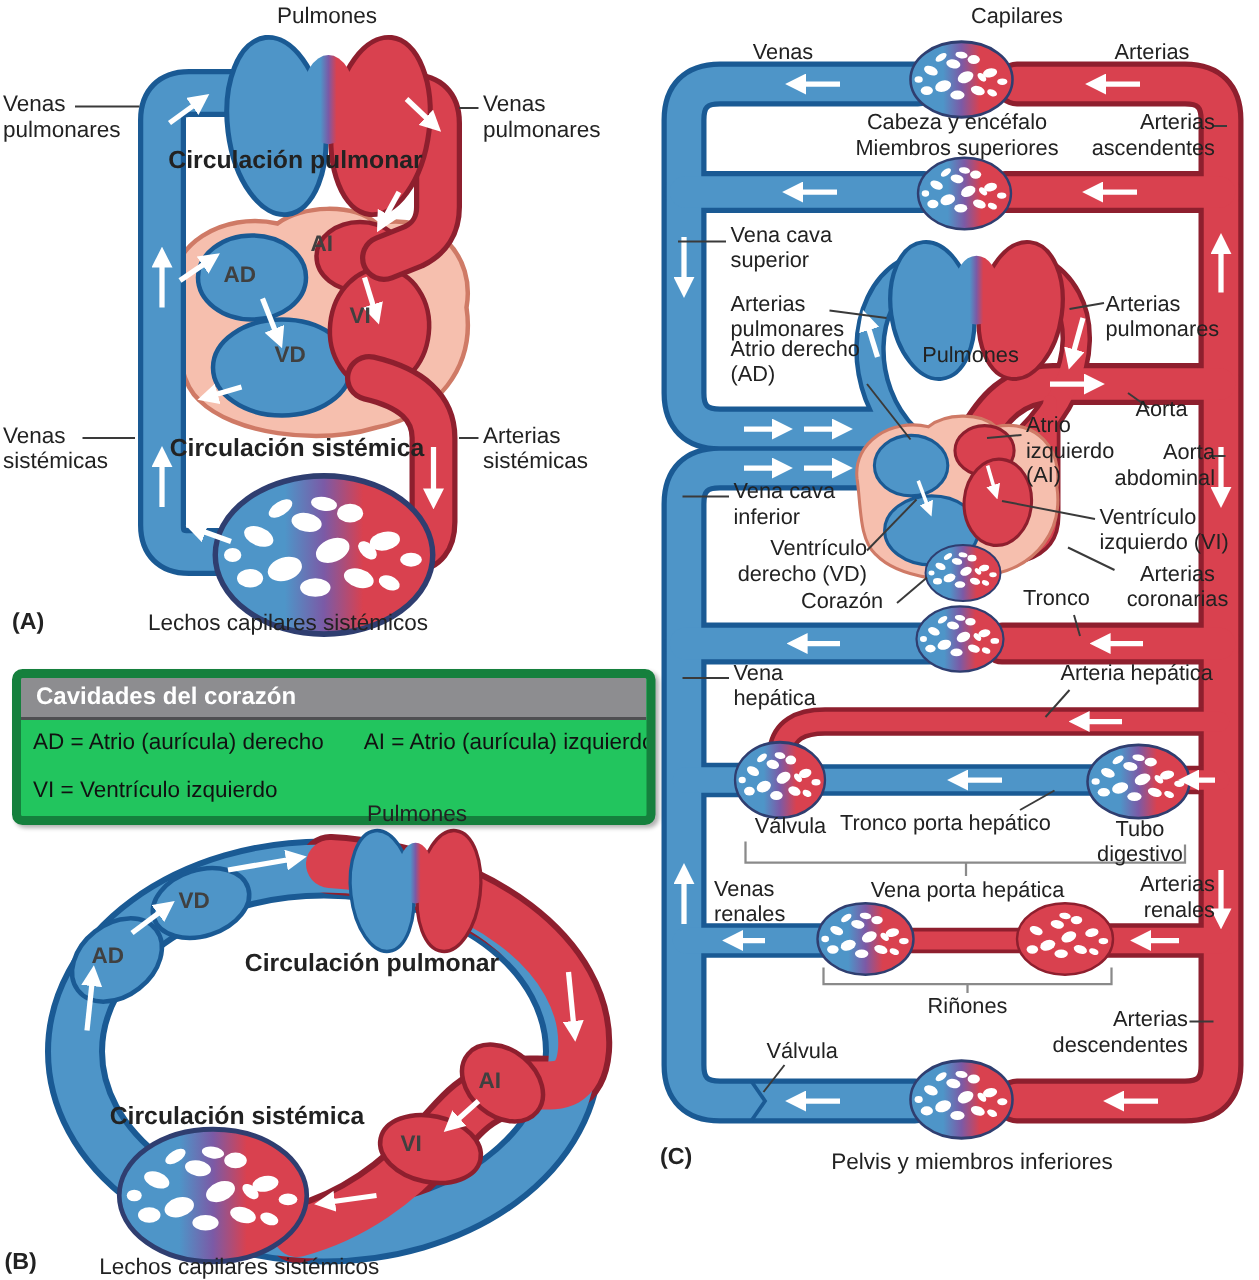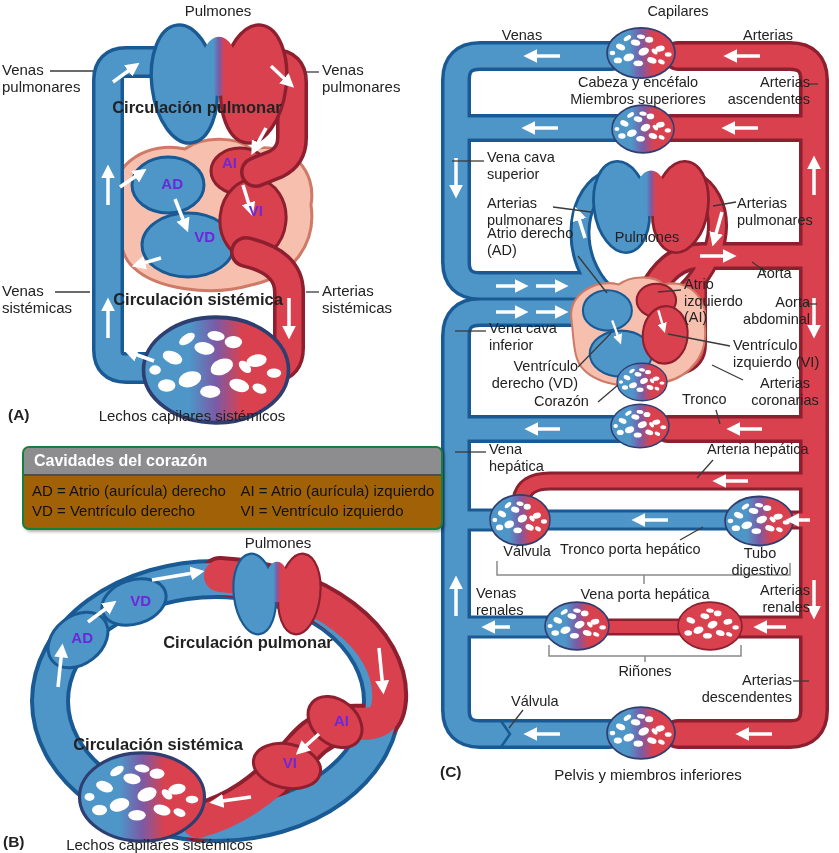--- a/index.html
+++ b/index.html
@@ -4,29 +4,29 @@
 <style>
   html,body{margin:0;padding:0;background:#fff;}
   #stage{position:relative;width:839px;height:853px;background:#fff;overflow:hidden;
          font-family:"Liberation Sans",sans-serif;}
   #art{position:absolute;left:0;top:0;}
   .lbl{position:absolute;font:15px/1.16 "Liberation Sans",sans-serif;color:#222;white-space:pre-line;}
   .sm{font-size:14.5px;line-height:1.15;}
   .bold{font-weight:bold;font-size:16.5px;}
   .ctr{text-align:center}
   .rt{text-align:right}
-  .ch{position:absolute;color:#6d28d9;font-weight:bold;font-size:15px;
-      font-family:"Liberation Sans",sans-serif;text-align:right;white-space:nowrap;}
+  .ch{position:absolute;color:#404040;font-weight:bold;font-size:15px;
+      font-family:"Liberation Sans",sans-serif;text-align:left;white-space:nowrap;}
   .tag{position:absolute;font:bold 15.5px "Liberation Sans",sans-serif;color:#222;}
-  .legend{position:absolute;left:22px;top:446px;width:417px;border:2px solid #15803d;
-          border-radius:7px;overflow:hidden;box-shadow:2px 2px 3px rgba(0,0,0,.3);background:#a16207;}
+  .legend{position:absolute;left:8px;top:446px;width:417px;border:6px solid #15803d;
+          border-radius:7px;overflow:hidden;box-shadow:2px 2px 3px rgba(0,0,0,.3);background:#22c55e;}
   .legend-h{background:#8d8d90;color:#fff;font-weight:bold;font-size:16px;
             padding:4px 10px;border-bottom:2px solid #4f4f52;}
   .legend-b{display:grid;grid-template-columns:52% 48%;padding:5px 8px 6px 8px;
-            font-size:15px;line-height:1.35;white-space:nowrap;color:#111;}
+            font-size:15px;line-height:1.35;white-space:nowrap;color:#111;gap:12px;}
 </style>
 </head>
 <body>
 
 <div id="stage">
 
 <svg id="art" width="839" height="853" viewBox="0 0 839 853">
   <defs>
     <marker id="aw" markerWidth="4" markerHeight="4" viewBox="0 0 10 10" refX="6" refY="5" orient="auto">
       <path d="M0,0 L10,5 L0,10 Z" fill="#ffffff"></path>
@@ -301,21 +301,20 @@
 <div class="lbl" style="left:322px;top:282px;width:92px">Arterias
 sistémicas</div>
 <div class="tag" style="left:8px;top:406px">(A)</div>
 <div class="lbl ctr" style="left:92px;top:407px;width:200px">Lechos capilares sistémicos</div>
 
 <div class="legend">
   <div class="legend-h">Cavidades del corazón</div>
   <div class="legend-b">
     <div>AD = Atrio (aurícula) derecho</div>
     <div>AI = Atrio (aurícula) izquierdo</div>
-    <div>VD = Ventrículo derecho</div>
     <div>VI = Ventrículo izquierdo</div>
   </div>
 </div>
 
 <div class="lbl ctr" style="left:233px;top:534px;width:90px">Pulmones</div>
 <div class="ch" style="left:119px;top:592px;width:32px">VD</div>
 <div class="ch" style="left:61px;top:629px;width:32px">AD</div>
 <div class="lbl ctr bold" style="left:148px;top:633px;width:200px">Circulación pulmonar</div>
 <div class="ch" style="left:319px;top:712px;width:30px">AI</div>
 <div class="ch" style="left:267px;top:754px;width:30px">VI</div>

